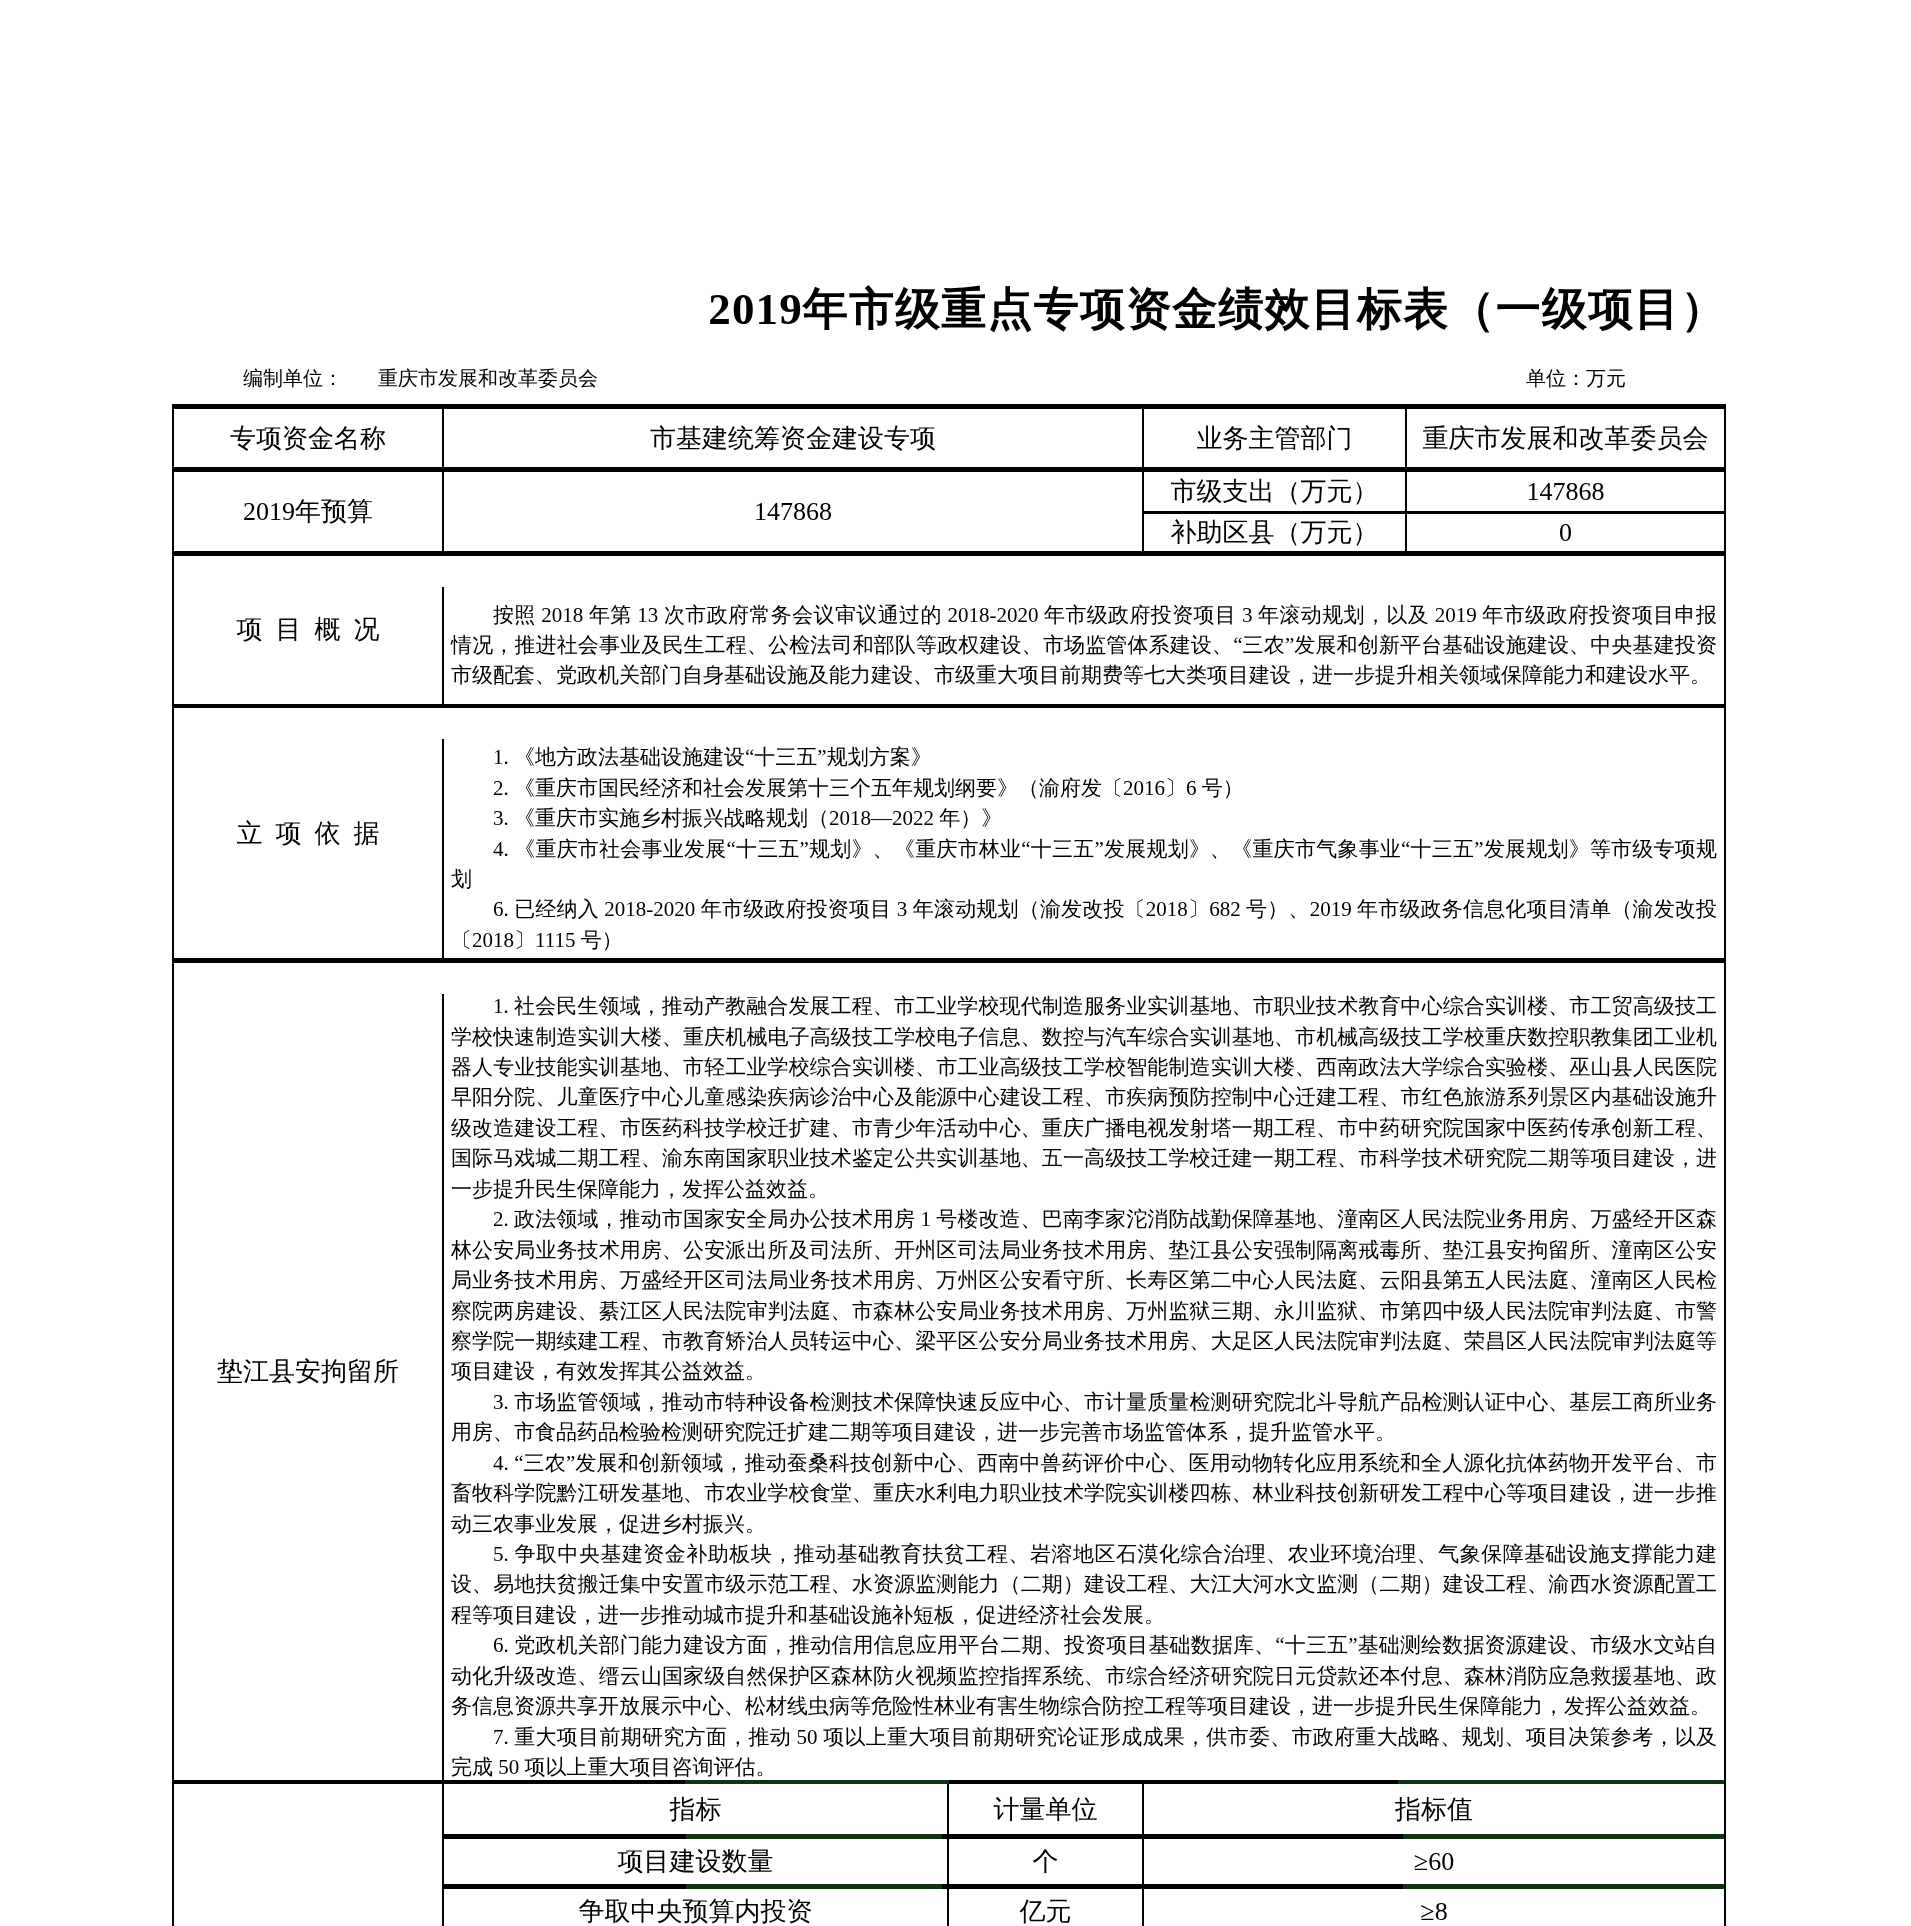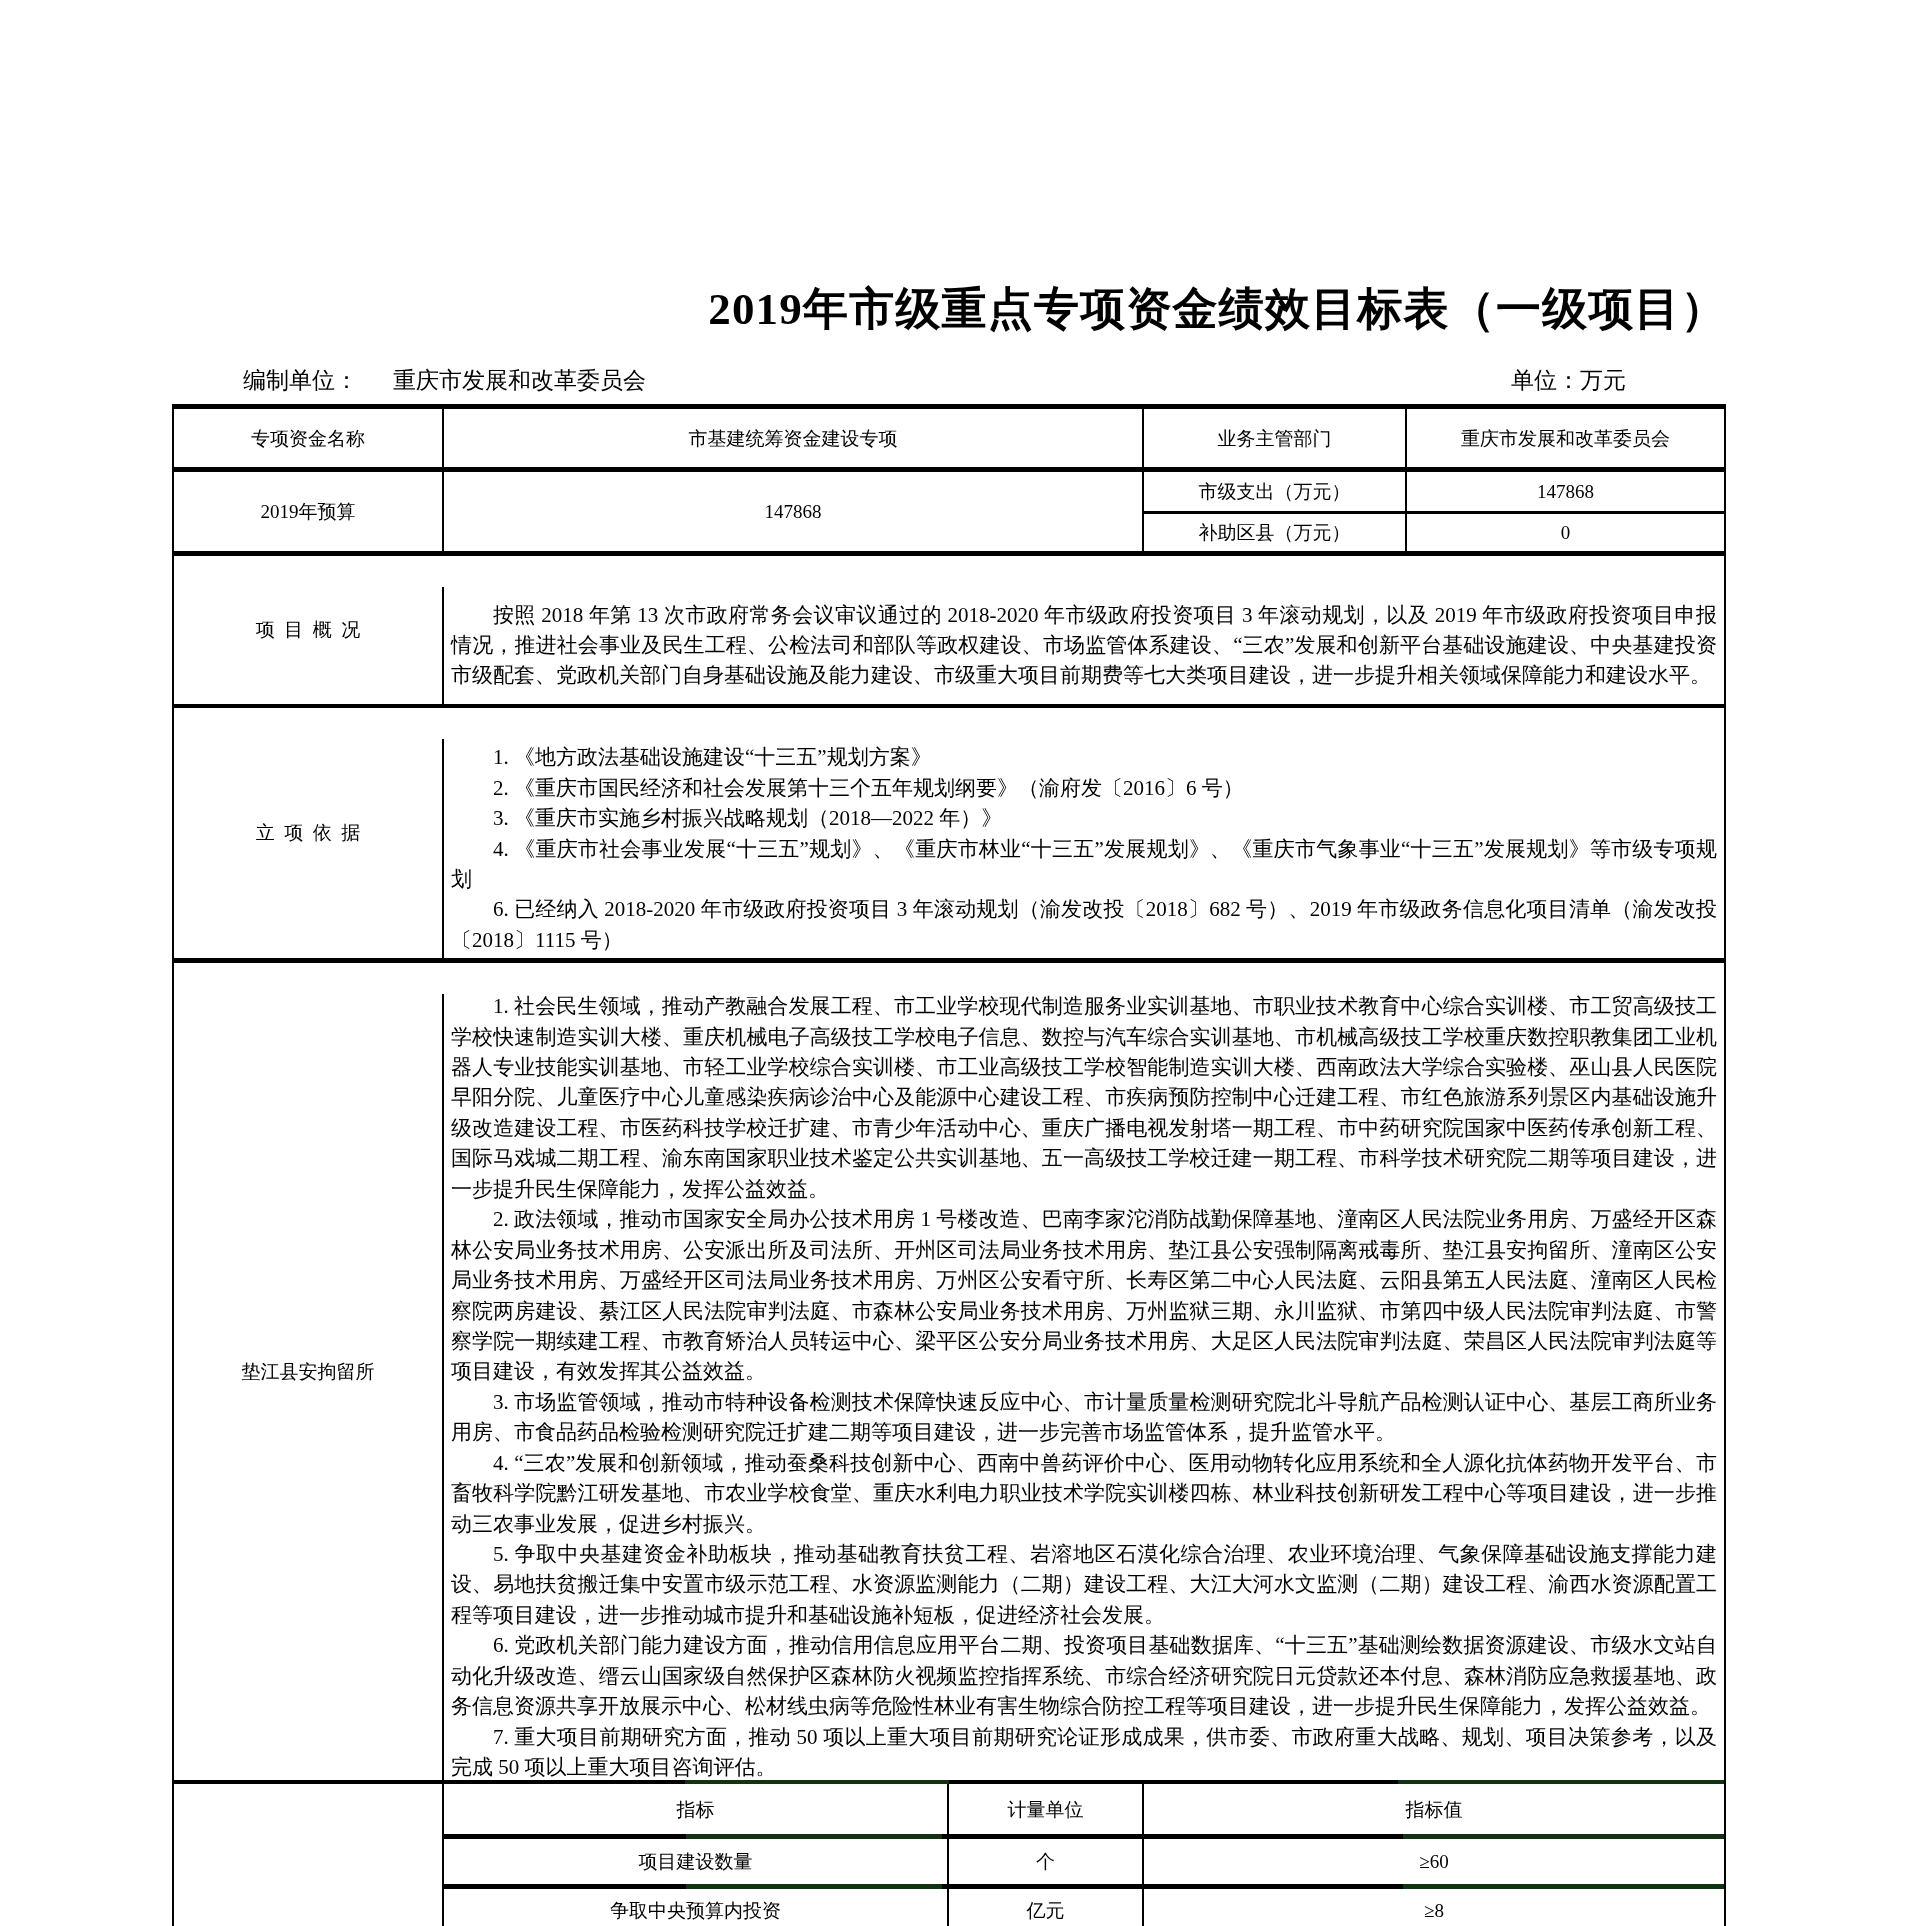--- a/index.html
+++ b/index.html
@@ -10,21 +10,21 @@
     font-family:"Liberation Serif","DejaVu Serif",serif;
     color:#000;
   }
   .doc-title {
     position:absolute; left:172px; top:284px; width:1555px;
     text-align:right; font-size:45px; font-weight:bold;
     letter-spacing:1.2px; line-height:1.15; white-space:nowrap;
   }
   .meta-row {
     position:absolute; left:172px; top:365px; width:1555px; height:31px;
-    font-size:23px;
+    font-size:20px;
   }
   .meta-left { position:absolute; left:71px; top:0; }
   .meta-label { display:inline-block; }
   .meta-value { display:inline-block; margin-left:35px; }
   .meta-right { position:absolute; right:101px; top:0; }
 
   .tbl {
     position:absolute; left:172px; top:404px;
     display:grid;
     grid-template-columns:268px 505px 195px 263px 319px;
@@ -35,21 +35,21 @@
   }
   .rule { background:#000; }
   .rule-grad-full {
     background:linear-gradient(90deg,#000 0%,#000 33%,#123311 33%,#123311 50%,#000 50%,#000 79%,#123311 79%,#123311 100%);
   }
   .rule-grad-sub {
     background:linear-gradient(90deg,#000 0%,#000 19%,#123311 19%,#123311 39%,#000 39%,#000 75%,#123311 75%,#123311 100%);
   }
   .cell {
     display:flex; align-items:center; justify-content:center;
-    text-align:right; font-size:19px; line-height:1.35;
+    text-align:right; font-size:26px; line-height:1.35;
     overflow:hidden;
   }
   .bl { border-left:2.7px solid #000; }
   .sp { letter-spacing:0.5em; text-indent:0.5em; white-space:nowrap; }
   .txt {
     display:flex; flex-direction:column; justify-content:center;
     align-items:stretch; text-align:justify;
     padding:3.9px 7px; overflow:hidden;margin-top:31px;
   }
   .txt p { margin:0; text-indent:2em; font-size:21px; line-height:1.45; }

